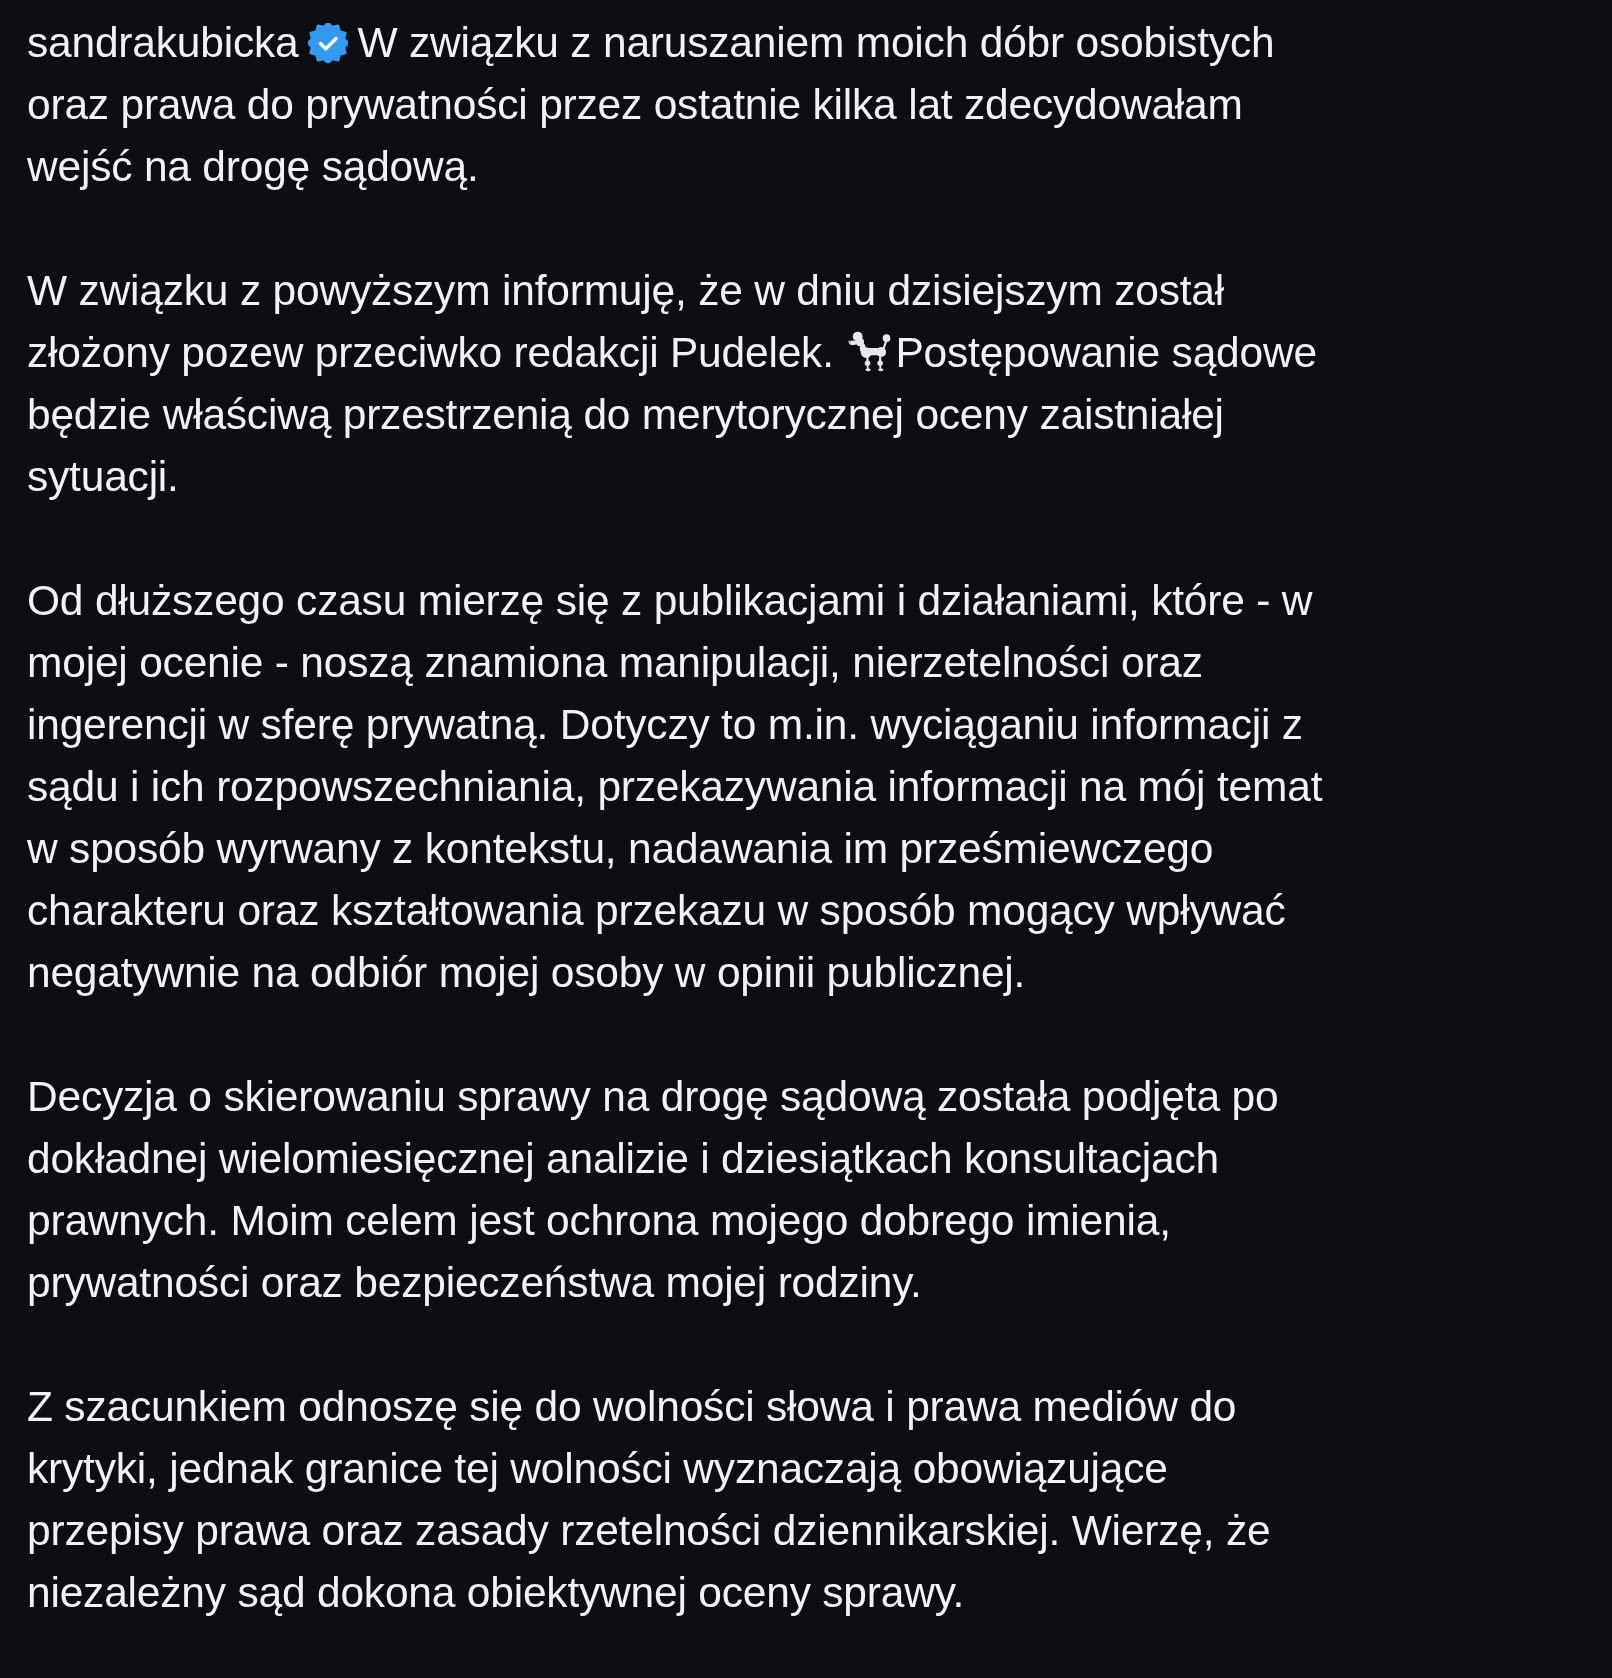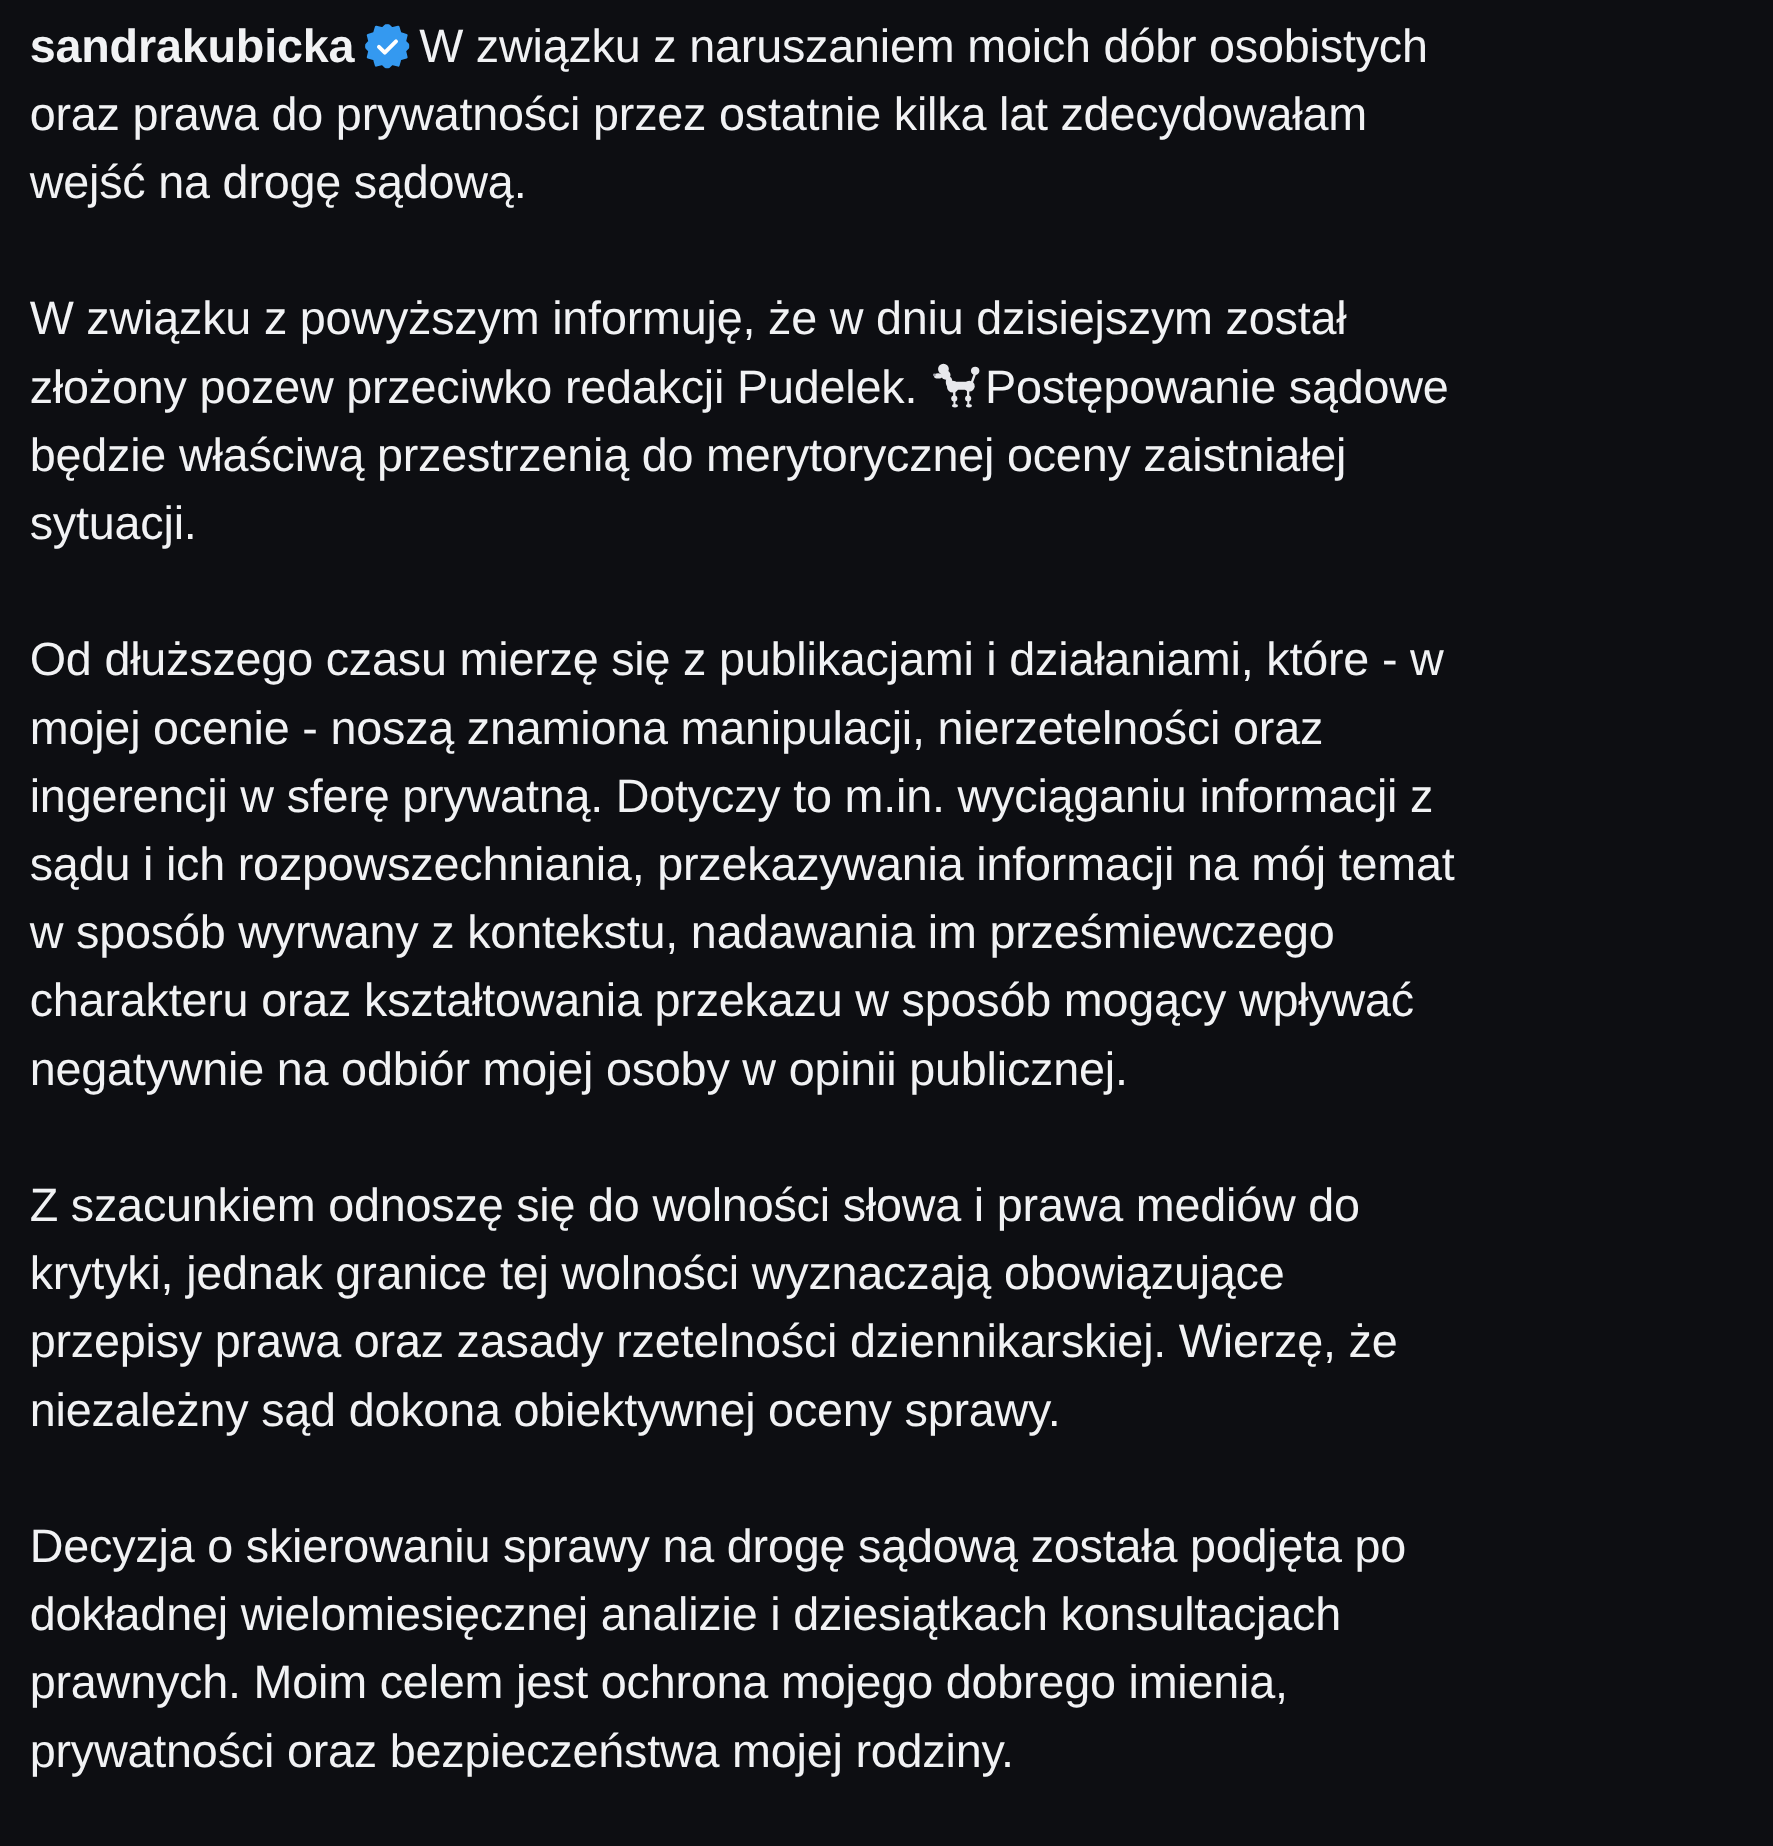--- a/index.html
+++ b/index.html
@@ -13,21 +13,21 @@
   .para {
     margin: 0 0 62px 0;
     font-family: "Liberation Sans", sans-serif;
     font-size: 42.5px;
     line-height: 62px;
     letter-spacing: -0.2px;
     color: #f1f2f4;
     white-space: pre-line;
   }
   .para:last-child { margin-bottom: 0; }
-  .username { font-weight: 700; cursor: pointer; }
+  .username { font-weight: 400; cursor: pointer; }
   .badge {
     display: inline-block;
     width: 40px; height: 40px;
     margin: 0 9px 0 10px;
     vertical-align: -6px;
   }
   .badge svg { display: block; width: 40px; height: 40px; }
   .emoji {
     display: inline-block;
     width: 47px; height: 43px;
@@ -77,21 +77,21 @@
         </svg><span class="sr">🐩</span></span><span class="seg">Postępowanie sądowe
 będzie właściwą przestrzenią do merytorycznej oceny zaistniałej
 sytuacji.</span></p>
 <p class="para"><span class="seg">Od dłuższego czasu mierzę się z publikacjami i działaniami, które - w
 mojej ocenie - noszą znamiona manipulacji, nierzetelności oraz
 ingerencji w sferę prywatną. Dotyczy to m.in. wyciąganiu informacji z
 sądu i ich rozpowszechniania, przekazywania informacji na mój temat
 w sposób wyrwany z kontekstu, nadawania im prześmiewczego
 charakteru oraz kształtowania przekazu w sposób mogący wpływać
 negatywnie na odbiór mojej osoby w opinii publicznej.</span></p>
+<p class="para"><span class="seg">Decyzja o skierowaniu sprawy na drogę sądową została podjęta po
+dokładnej wielomiesięcznej analizie i dziesiątkach konsultacjach
+prawnych. Moim celem jest ochrona mojego dobrego imienia,
+prywatności oraz bezpieczeństwa mojej rodziny.</span></p>
 <p class="para"><span class="seg">Z szacunkiem odnoszę się do wolności słowa i prawa mediów do
 krytyki, jednak granice tej wolności wyznaczają obowiązujące
 przepisy prawa oraz zasady rzetelności dziennikarskiej. Wierzę, że
 niezależny sąd dokona obiektywnej oceny sprawy.</span></p>
-<p class="para"><span class="seg">Decyzja o skierowaniu sprawy na drogę sądową została podjęta po
-dokładnej wielomiesięcznej analizie i dziesiątkach konsultacjach
-prawnych. Moim celem jest ochrona mojego dobrego imienia,
-prywatności oraz bezpieczeństwa mojej rodziny.</span></p>
 </main>
 
 </body></html>

